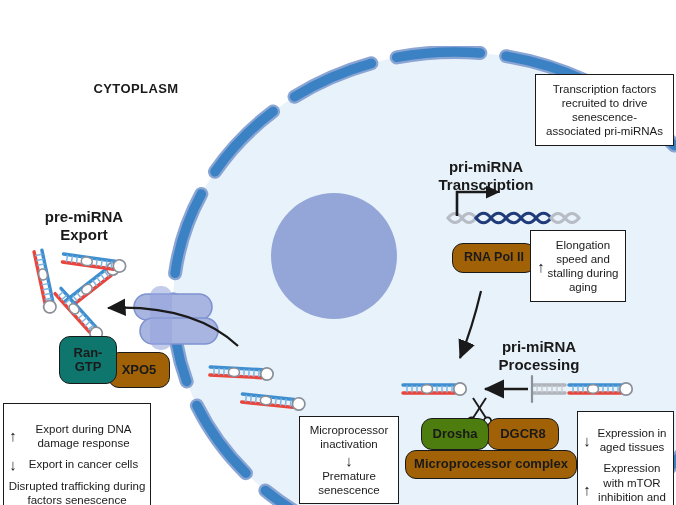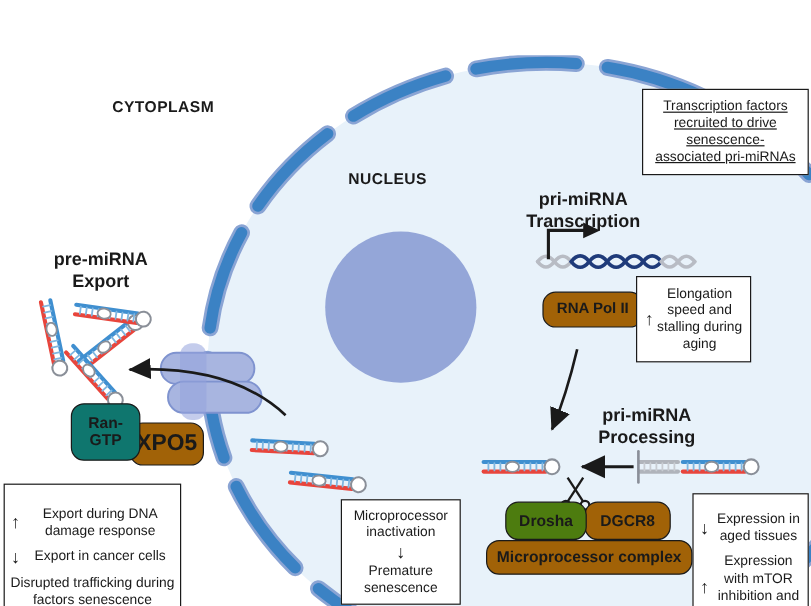--- a/index.html
+++ b/index.html
@@ -295,62 +295,59 @@
 
         <line x1="-1" y1="-13" x2="-1" y2="13" stroke="#8a8f98" stroke-width="2.2"></line>
       </g>
     </g>
   </svg>
 
   <div class="lbl lbl-compartment" style="left:76px;top:36px;width:120px;">
     <span>CYTOPLASM</span>
   </div>
 
-  <div class="lbl lbl-compartment" style="left:268px;top:96px;width:110px;">
-    <span>NUCLEUS</span>
-  </div>
 
   <div class="lbl lbl-section" style="left:14px;top:145px;width:140px;white-space:pre-line;">
     <span>pre-miRNA
 Export</span>
   </div>
 
   <div class="lbl lbl-section" style="left:416px;top:95px;width:140px;white-space:pre-line;">
     <span>pri-miRNA
 Transcription</span>
   </div>
 
   <div class="lbl lbl-section" style="left:474px;top:275px;width:130px;white-space:pre-line;">
     <span>pri-miRNA
 Processing</span>
   </div>
 
   <div class="pill pill-blue" style="left:59px;top:290px;width:58px;height:48px;font-size:13px;white-space:pre-line;z-index:6;">
     <span>Ran-
 GTP</span>
   </div>
-  <div class="pill pill-pink" style="left:108px;top:306px;width:62px;height:36px;font-size:19px;z-index:5;">
+  <div class="pill pill-pink" style="left:108px;top:306px;width:62px;height:36px;font-size:13px;z-index:5;">
     <span>XPO5</span>
   </div>
 
   <div class="pill pill-pink" style="left:452px;top:197px;width:84px;height:30px;font-size:12.5px;">
     <span>RNA Pol II</span>
   </div>
 
   <div class="pill pill-green" style="left:421px;top:372px;width:68px;height:32px;font-size:13px;z-index:6;">
     <span>Drosha</span>
   </div>
   <div class="pill pill-pink" style="left:487px;top:372px;width:72px;height:32px;font-size:13px;z-index:5;">
     <span>DGCR8</span>
   </div>
   <div class="pill pill-pink" style="left:405px;top:404px;width:172px;height:29px;font-size:13px;z-index:7;">
     <span>Microprocessor complex</span>
   </div>
 
-  <div class="note" style="left:535px;top:28px;width:139px;height:72px;text-decoration:underline;">
+  <div class="note" style="left:535px;top:28px;width:139px;height:72px;">
     <div>Transcription factors</div>
     <div>recruited to drive</div>
     <div>senescence-</div>
     <div>associated pri-miRNAs</div>
   </div>
 
   <div class="note" style="left:530px;top:184px;width:96px;height:72px;flex-direction:row;padding:3px 5px;">
     <span class="arrow-glyph">↑</span>
     <span class="rtxt">
       <span>Elongation</span><br>
@@ -369,21 +366,21 @@
     <div class="row">
       <span class="arrow-glyph">↓</span>
       <span class="rtxt">Export in cancer cells</span>
     </div>
     <div class="gap"></div>
     <div class="row">
       <span class="rtxt">Disrupted trafficking during factors senescence</span>
     </div>
   </div>
 
-  <div class="note" style="left:284px;top:370px;width:100px;height:88px;">
+  <div class="note" style="left:299px;top:370px;width:100px;height:88px;">
     <div>Microprocessor</div>
     <div>inactivation</div>
     <div class="arrow-glyph" style="width:auto;margin:1px 0;">↓</div>
     <div>Premature</div>
     <div>senescence</div>
   </div>
 
   <div class="note" style="left:577px;top:365px;width:97px;height:122px;">
     <div class="row">
       <span class="arrow-glyph">↓</span>

